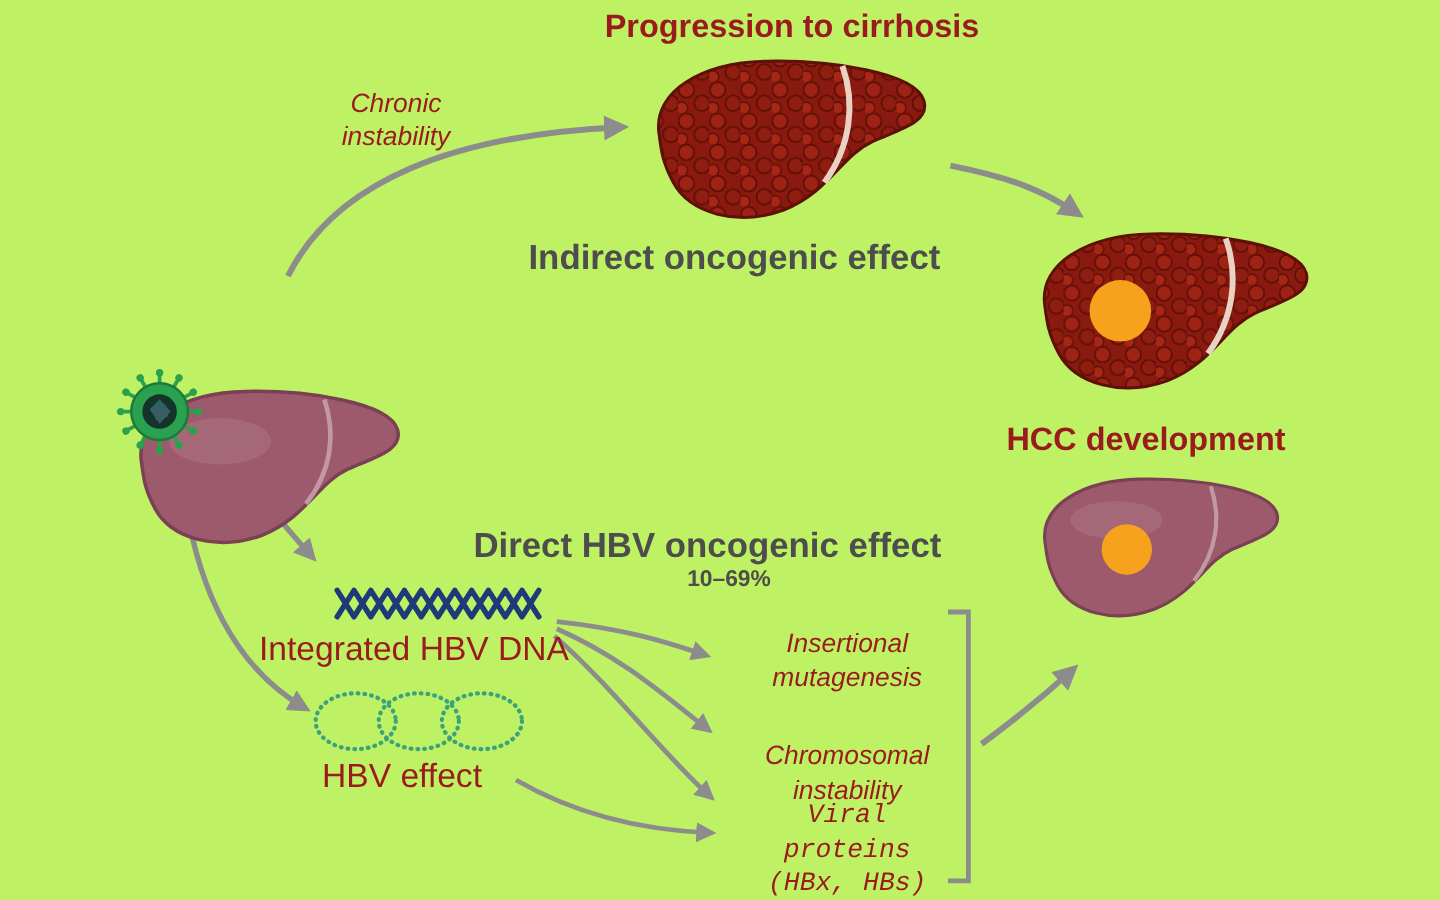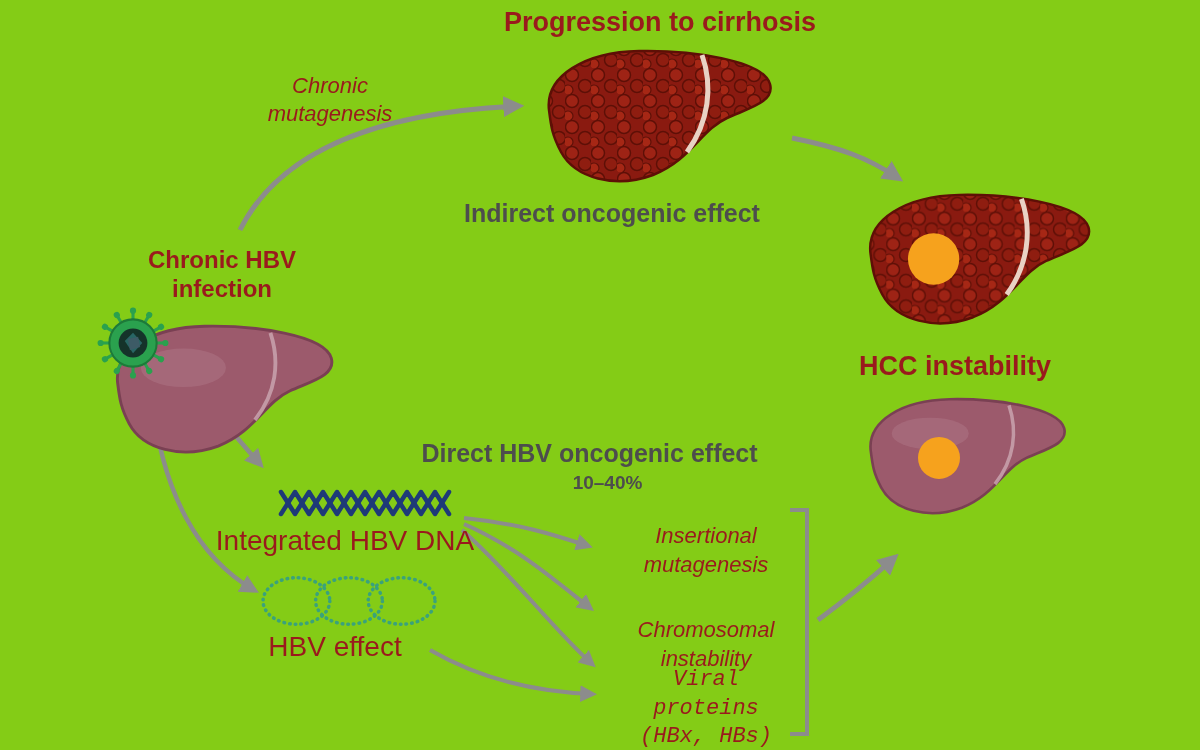--- a/index.html
+++ b/index.html
@@ -1,31 +1,31 @@
 <!DOCTYPE html>
 <html><head>
 <meta charset="utf-8">
 <style>
   html, body { margin: 0; padding: 0; background: #ffffff; }
   #canvas {
     position: relative;
     width: 1200px;
     height: 750px;
-    background: #84cc16;
+    background: #bef264;
     overflow: hidden;
     font-family: "Liberation Sans", sans-serif;
   }
   .abs    { position: absolute; }
   .red    { color: #9a1a1d; }
   .gray   { color: #4d4d4d; }
   .bold   { font-weight: 700; }
   .italic { font-style: italic; }
   .center { text-align: center; }
   .t-title  { font-size: 27px; line-height: 1.2; }
-  .t-head   { font-size: 25px; line-height: 1.2; }
+  .t-head   { font-size: 29px; line-height: 1.2; }
   .t-rate   { font-size: 19px; line-height: 1.2; }
   .t-label  { font-size: 28px; line-height: 1.2; }
   .t-mech   { font-size: 22px; line-height: 1.3; }
   .t-infl   { font-size: 22px; line-height: 1.25; }
   .t-hbv    { font-size: 24px; line-height: 1.2; }
   svg { display: block; }
 </style>
 </head>
 <body>
 
@@ -44,32 +44,31 @@
     <path d="M 464,518 C 520,524 552,534 588,546" stroke="#8c8c8c" stroke-width="4" fill="none" marker-end="url(#ah)"></path>
     <path d="M 464,524 C 518,548 552,578 590,608" stroke="#8c8c8c" stroke-width="4" fill="none" marker-end="url(#ah)"></path>
     <path d="M 462,530 C 510,572 552,628 592,664" stroke="#8c8c8c" stroke-width="4" fill="none" marker-end="url(#ah)"></path>
     <path d="M 430,650 C 482,680 538,692 592,694" stroke="#8c8c8c" stroke-width="4" fill="none" marker-end="url(#ah)"></path>
     <path d="M 790,510 L 807,510 L 807,734 L 790,734" stroke="#8c8c8c" stroke-width="4" fill="none"></path>
     <path d="M 818,620 C 848,598 872,578 894,558" stroke="#8c8c8c" stroke-width="5" fill="none" marker-end="url(#ah)"></path>
   </svg>
 
   <div class="abs red bold center t-title" style="left:450px; top:6px; width:420px;">Progression to cirrhosis</div>
 
-  <div class="abs red italic center t-infl" style="left:252px; top:72px; width:156px;">Chronic mutagenesis</div>
+  <div class="abs red italic center t-infl" style="left:252px; top:72px; width:156px;">Chronic instability</div>
 
   <div class="abs gray bold center t-head" style="left:412px; top:198px; width:400px;">Indirect oncogenic effect</div>
 
 
-  <div class="abs red bold center t-hbv" style="left:120px; top:246px; width:204px;">Chronic HBV infection</div>
 
-  <div class="abs red bold center t-title" style="left:770px; top:350px; width:370px;">HCC instability</div>
+  <div class="abs red bold center t-title" style="left:770px; top:350px; width:370px;">HCC development</div>
 
   <div class="abs gray bold center t-head" style="left:387px; top:438px; width:405px;">Direct HBV oncogenic effect</div>
 
-  <div class="abs gray bold center t-rate" style="left:405px; top:472px; width:405px;">10–40%</div>
+  <div class="abs gray bold center t-rate" style="left:405px; top:472px; width:405px;">10–69%</div>
 
   <div class="abs red center t-label" style="left:190px; top:524px; width:310px;">Integrated HBV DNA</div>
 
   <div class="abs red center t-label" style="left:240px; top:630px; width:190px;">HBV effect</div>
 
   <div class="abs red italic center t-mech" style="left:606px; top:522px; width:200px;text-align:center;">Insertional mutagenesis</div>
 
   <div class="abs red italic center t-mech" style="left:600px; top:616px; width:212px;">Chromosomal instability</div>
 
   <div class="abs red italic center t-mech" style="left:626px; top:666px; width:160px;font-family:Liberation Mono, monospace;">Viral proteins (HBx, HBs)</div>

